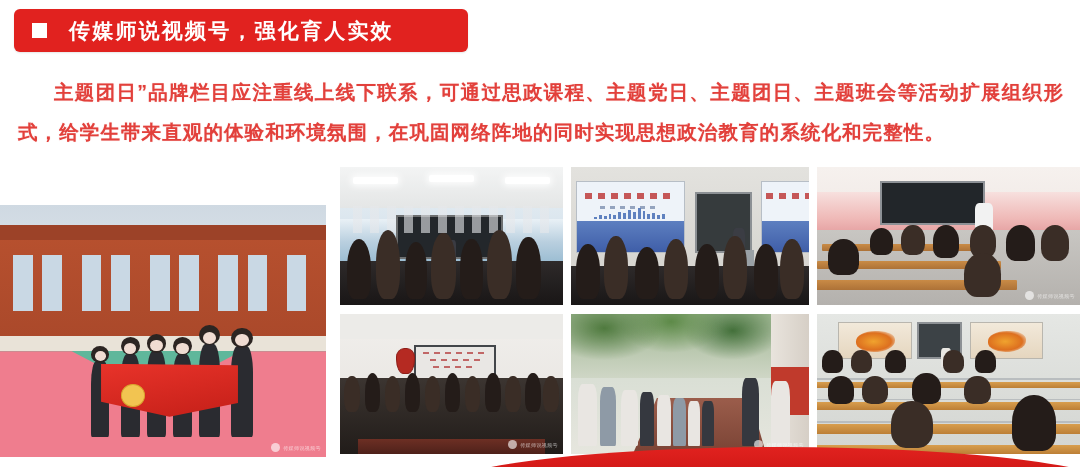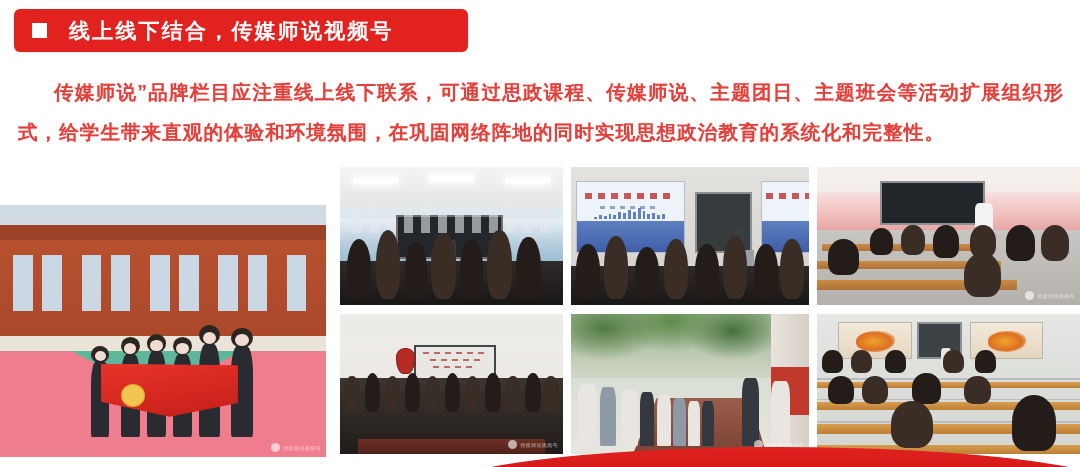--- a/index.html
+++ b/index.html
@@ -260,24 +260,24 @@
     border-radius: 50% 50% 0 0 / 100% 100% 0 0;
   }
 </style>
 </head>
 <body>
 
 <div class="slide">
 
   <div class="title-bar">
     <span class="title-bullet"></span>
-    <span class="title-text">线上线下结合，传媒师说视频号</span>
+    <span class="title-text">传媒师说视频号，强化育人实效</span>
   </div>
 
-  <p class="body-copy">传媒师说”品牌栏目应注重线上线下联系，可通过思政课程、传媒师说、主题团日、主题班会等活动扩展组织形式，给学生带来直观的体验和环境氛围，在巩固网络阵地的同时实现思想政治教育的系统化和完整性。</p>
+  <p class="body-copy">主题团日”品牌栏目应注重线上线下联系，可通过思政课程、主题党日、主题团日、主题班会等活动扩展组织形式，给学生带来直观的体验和环境氛围，在巩固网络阵地的同时实现思想政治教育的系统化和完整性。</p>
 
   <div class="photo-main">
     <div class="scene">
       <div class="sky-main"></div>
       <div class="bldg"></div>
       <div class="bldg-top"></div>
       <div class="bldg-win" style="left:4%;  top:20%; width:6%;  height:22%;"></div>
       <div class="bldg-win" style="left:13%; top:20%; width:6%;  height:22%;"></div>
       <div class="bldg-win" style="left:25%; top:20%; width:6%;  height:22%;"></div>
       <div class="bldg-win" style="left:34%; top:20%; width:6%;  height:22%;"></div>

